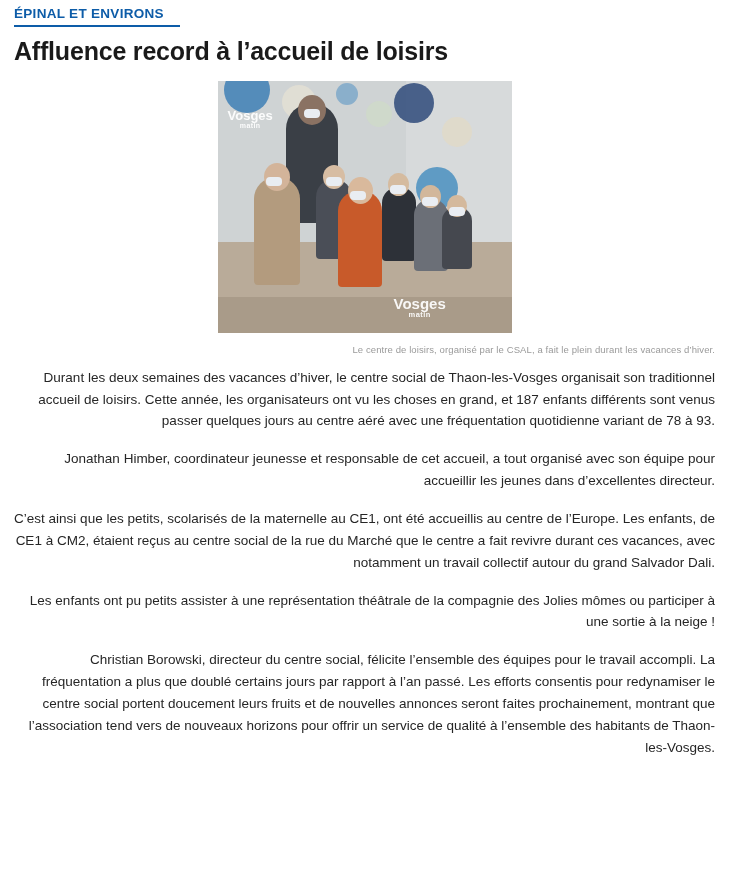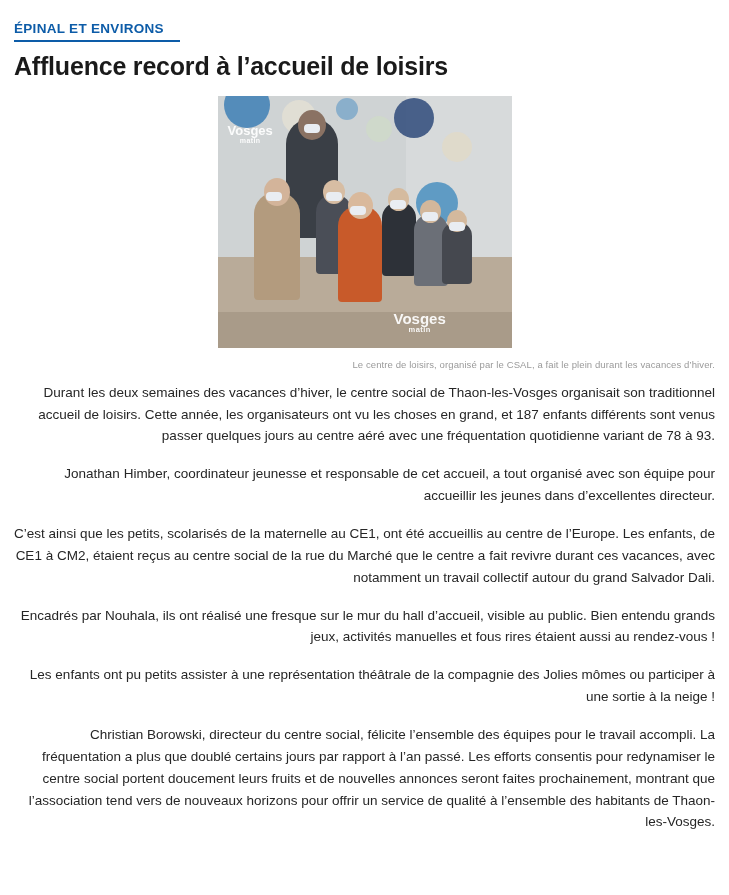--- a/index.html
+++ b/index.html
@@ -10,21 +10,21 @@
   }
   body {
     width: 729px;
     min-height: 895px;
     font-family: "Liberation Sans", sans-serif;
     color: #222222;
     -webkit-font-smoothing: antialiased;
   }
   .page {
     width: 729px;
-    padding: 21px 14px 10px 14px;
+    padding: 6px 14px 10px 14px;
   }
   .kicker {
     font-size: 13.5px;
     font-weight: bold;
     color: #0d5ca8;
     letter-spacing: 0.3px;
     margin: 0 0 3px 0;
     line-height: 1.2;
   }
   .kicker-rule {
@@ -208,18 +208,17 @@
         <small>matin</small>
       </div>
     </div>
     <figcaption class="caption">Le centre de loisirs, organisé par le CSAL, a fait le plein durant les vacances d’hiver.</figcaption>
   </figure>
 
   <div>
     <p class="body">Durant les deux semaines des vacances d’hiver, le centre social de Thaon-les-Vosges organisait son traditionnel accueil de loisirs. Cette année, les organisateurs ont vu les choses en grand, et 187  enfants différents sont venus passer quelques jours au centre aéré avec une fréquentation quotidienne variant de 78 à 93.</p>
     <p class="body">Jonathan Himber, coordinateur jeunesse et responsable de cet accueil, a tout organisé avec son équipe pour accueillir les jeunes dans d’excellentes directeur.</p>
     <p class="body">C’est ainsi que les petits, scolarisés de la maternelle au CE1, ont été accueillis au centre de l’Europe. Les enfants, de CE1 à CM2, étaient reçus au centre social de la rue du Marché que le centre a fait revivre durant ces vacances, avec notamment un travail collectif autour du grand Salvador Dali.</p>
-    <p class="body">Encadrés par Nouhala, ils ont réalisé une fresque sur le mur du hall d’accueil, visible au public. Bien entendu grands jeux, activités manuelles et fous rires étaient aussi au rendez-vous !</p>
     <p class="body">Les enfants ont pu petits assister à une représentation théâtrale de la compagnie des Jolies mômes ou participer à une sortie à la neige !</p>
     <p class="body">Christian Borowski, directeur du centre social, félicite l’ensemble des équipes pour le travail accompli. La fréquentation a plus que doublé certains jours par rapport à l’an passé. Les efforts consentis pour redynamiser le centre social portent doucement leurs fruits et de nouvelles annonces seront faites prochainement, montrant que l’association tend vers de nouveaux horizons pour offrir un service de qualité à l’ensemble des habitants de Thaon-les-Vosges.</p>
   </div>
 
 </div>
 
 </body></html>

